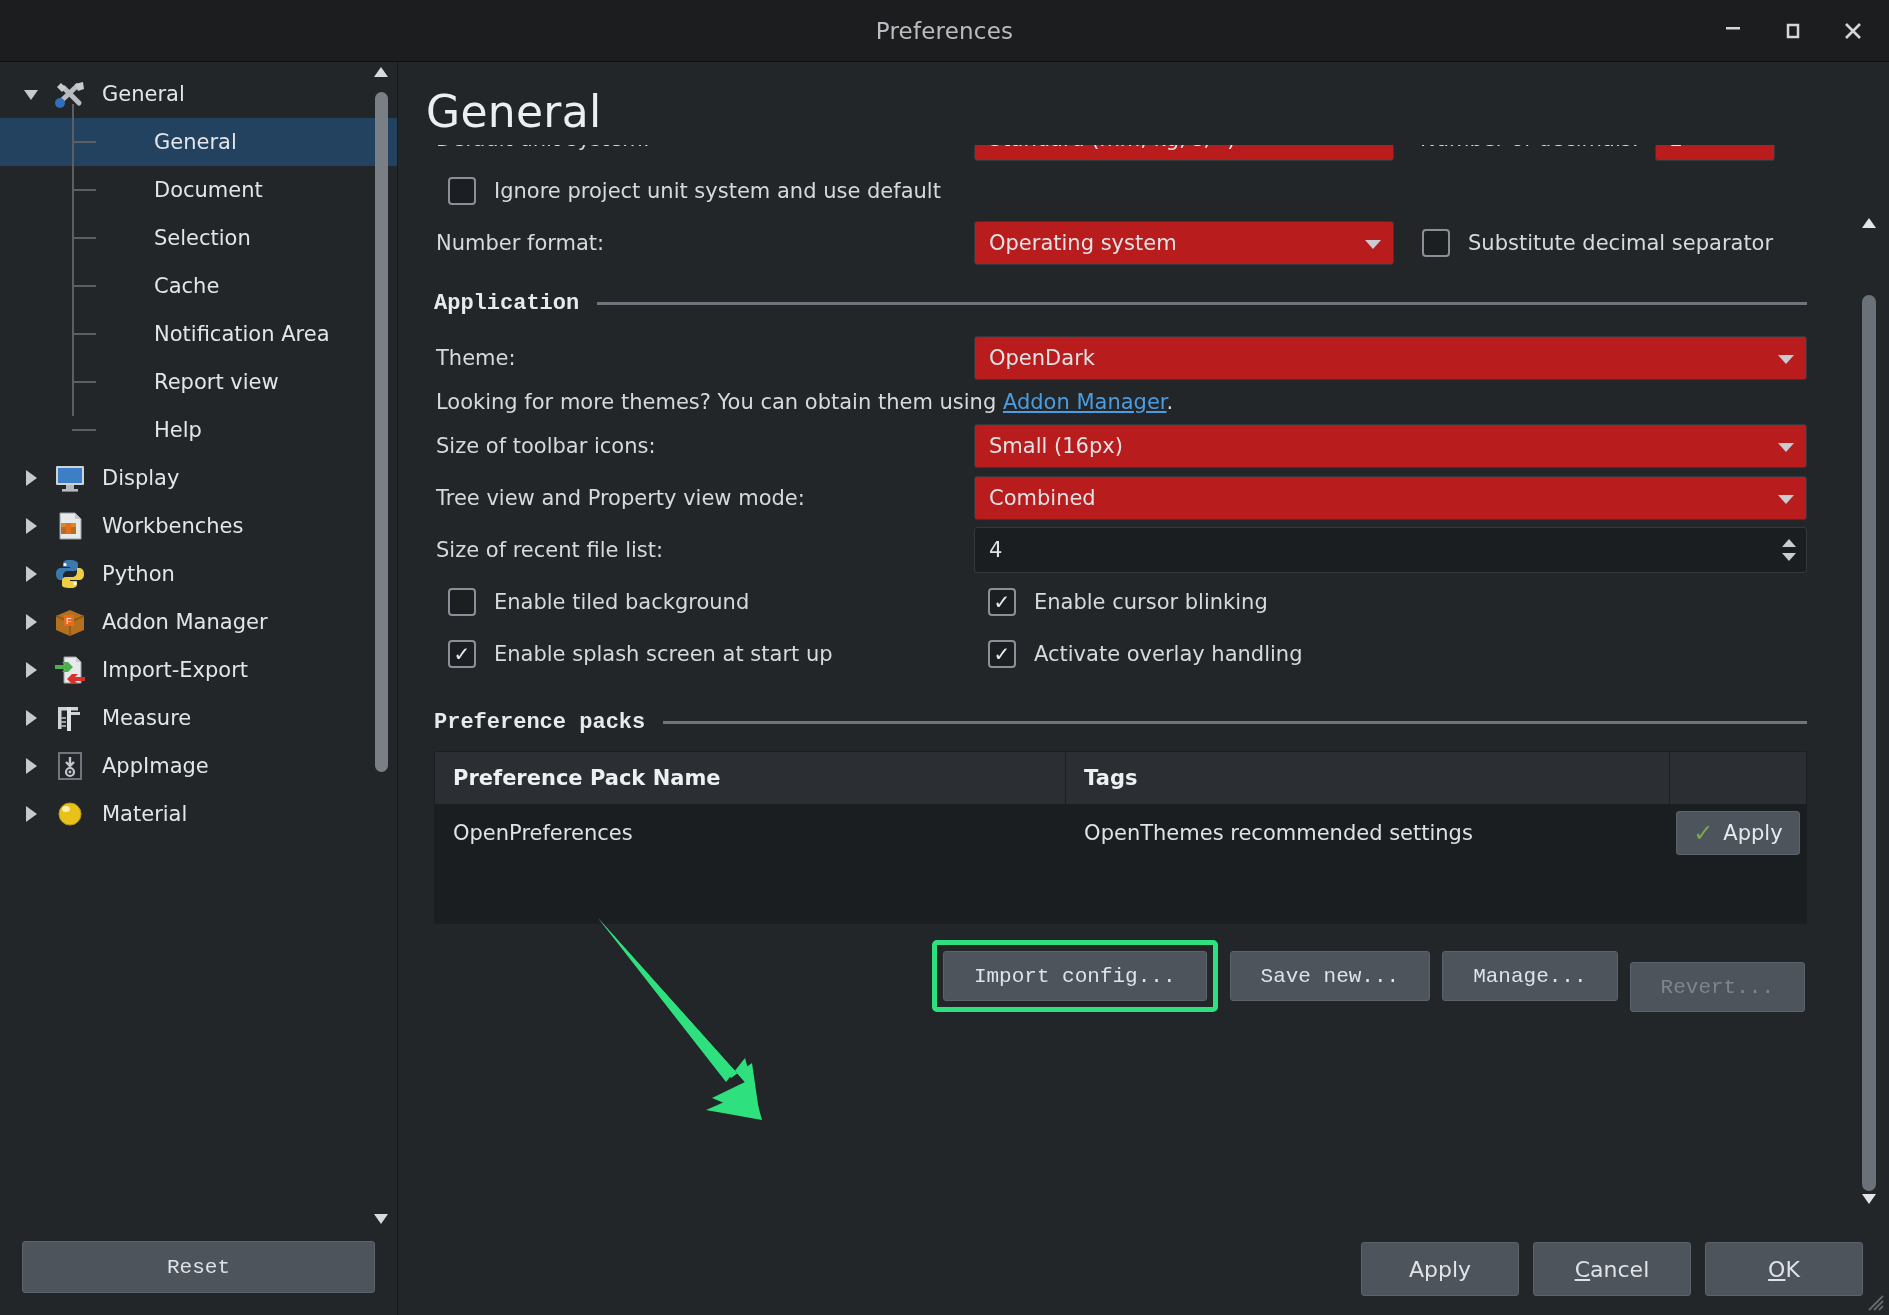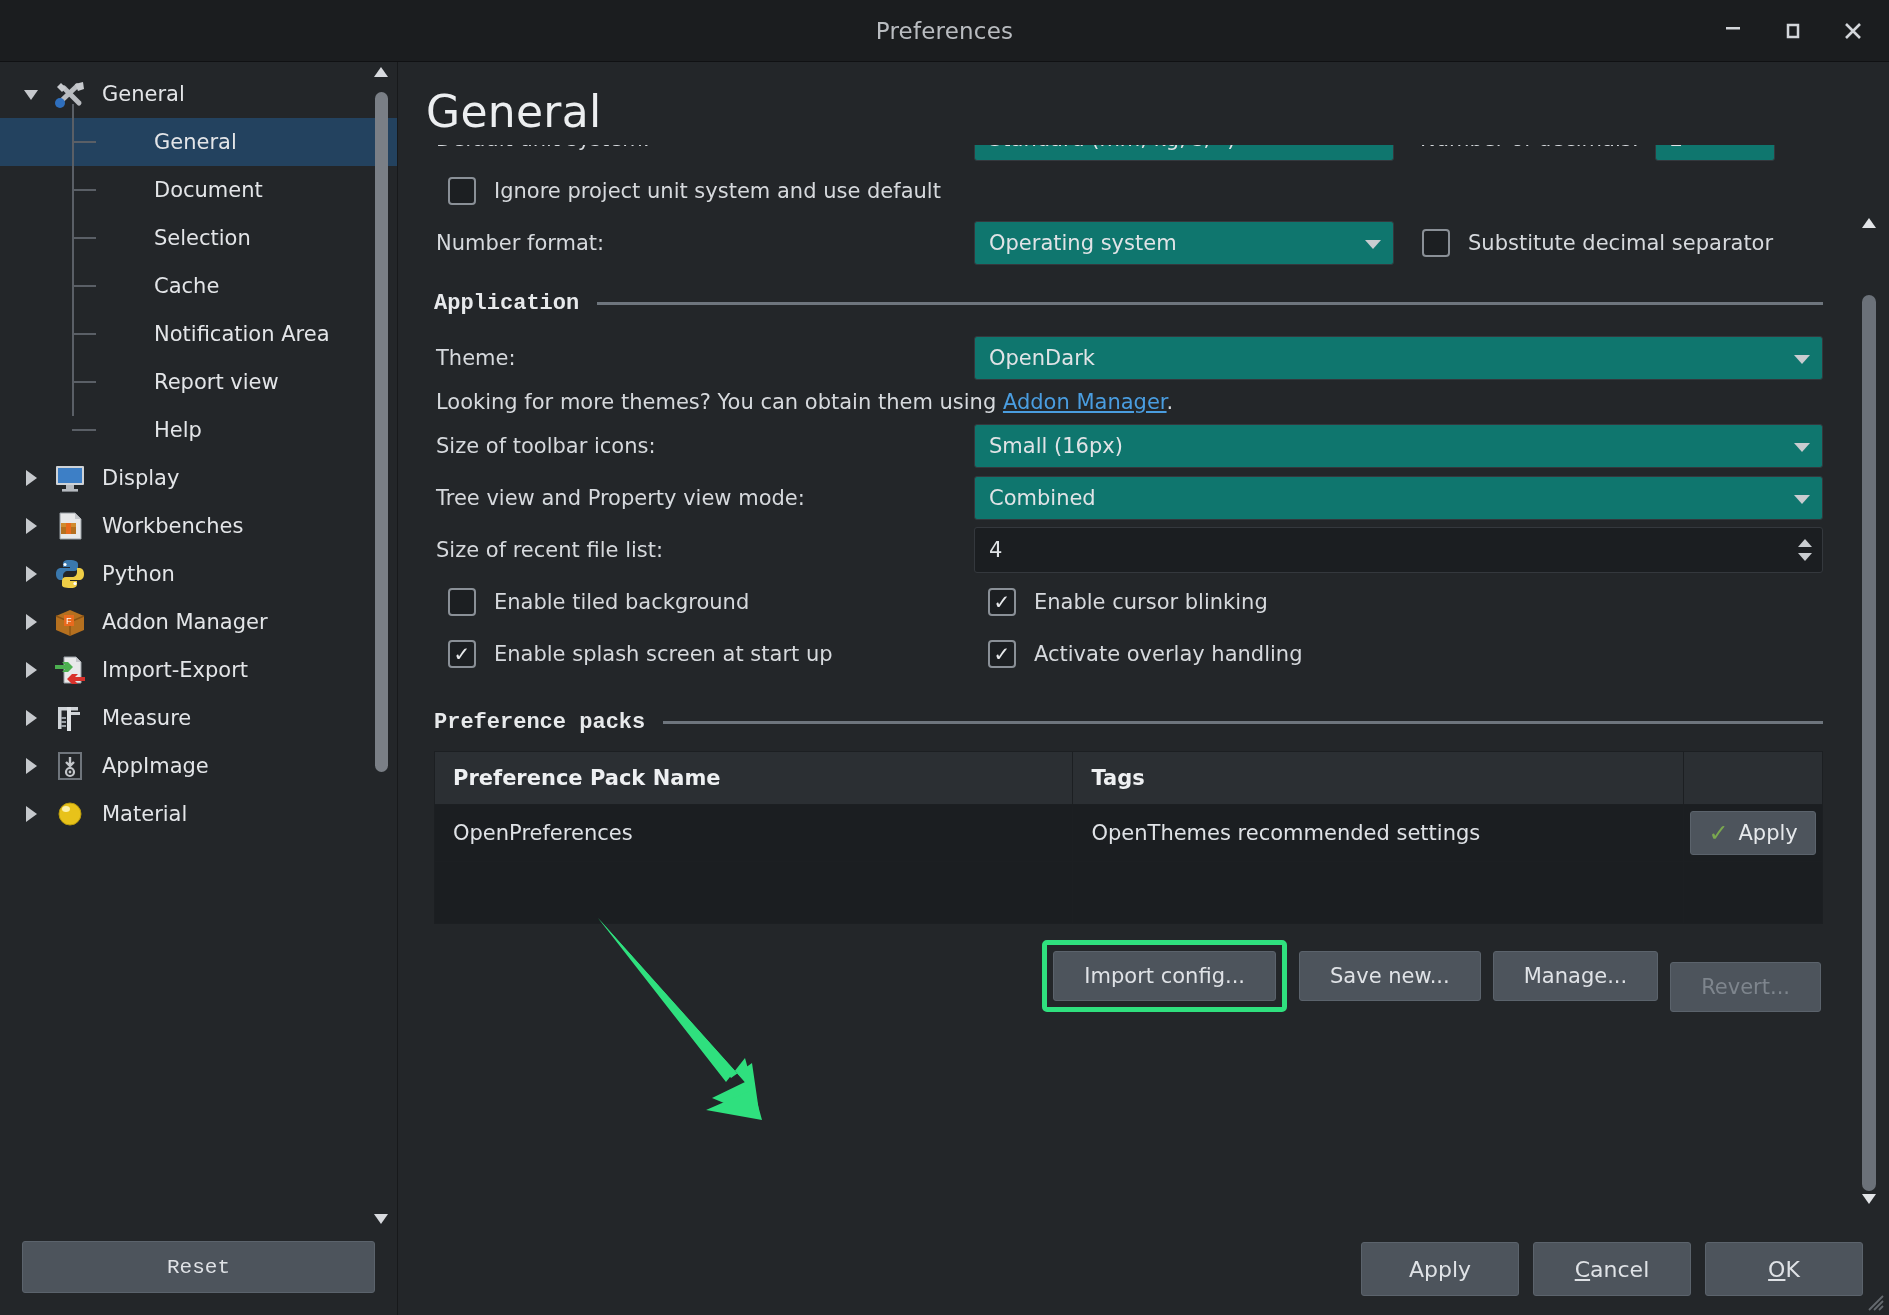--- a/index.html
+++ b/index.html
@@ -118,33 +118,33 @@
   .scrollarea {
     position: relative; flex: 1; min-height: 0;
     margin: 8px 0 0 0;
     overflow: hidden;
   }
   .scrollinner {
     position: absolute; inset: 0 52px 0 22px;
     padding: 0 14px;
   }
   .content-clip { position: relative; height: 100%; overflow: hidden; }
-  .content { position: absolute; left:0; right:0; top: -32px; }
+  .content { position: absolute; left:0; right:16px; top: -32px; }
 
   
   .row {
     display: flex; align-items: center;
     height: 52px; margin-bottom: 0;
   }
   .lbl { color: #d6d9dd; font-size: 21px; }
   .flabel { width: 540px; flex: 0 0 540px; padding-left: 2px; }
 
   .combo {
     position: relative; height: 44px;
-    background: #0f766e; border: 1px solid #34383d; border-radius: 3px;
+    background: #b91c1c; border: 1px solid #34383d; border-radius: 3px;
     display: flex; align-items: center;
     padding: 0 36px 0 14px;
     color: #e0e3e6; font-size: 21px;
     cursor: pointer;
   }
   .combo .caret {
     position: absolute; right: 12px; top: 50%;
     width: 0; height: 0; margin-top: -3px;
     border-left: 8px solid transparent; border-right: 8px solid transparent;
     border-top: 9px solid #c9ccd0;
@@ -207,21 +207,21 @@
     display: flex; align-items: center; justify-content: center; gap: 10px;
     cursor: pointer;
   }
   .tick { color: #7aa84f; font-size: 24px; line-height: 1; }
   .tbl tr.empty td { height: 62px; }
 
   .pack-btns {
     display: flex; justify-content: flex-end; gap: 12px;
     margin-top: 16px; padding-right: 2px; align-items: center;
   }
-  .pack-btns .btn { height: 50px; padding: 0 30px; }
+  .pack-btns .btn { height: 50px; padding: 0 30px; font-family: Liberation Mono, monospace; }
 
   .hl-box {
     border: 5px solid #2fe07e; border-radius: 5px;
     padding: 6px; display: inline-block; line-height: 0;
   }
 
   
   .vsb {
     position: absolute; right: 8px; top: 70px; bottom: 14px; width: 24px;
   }

